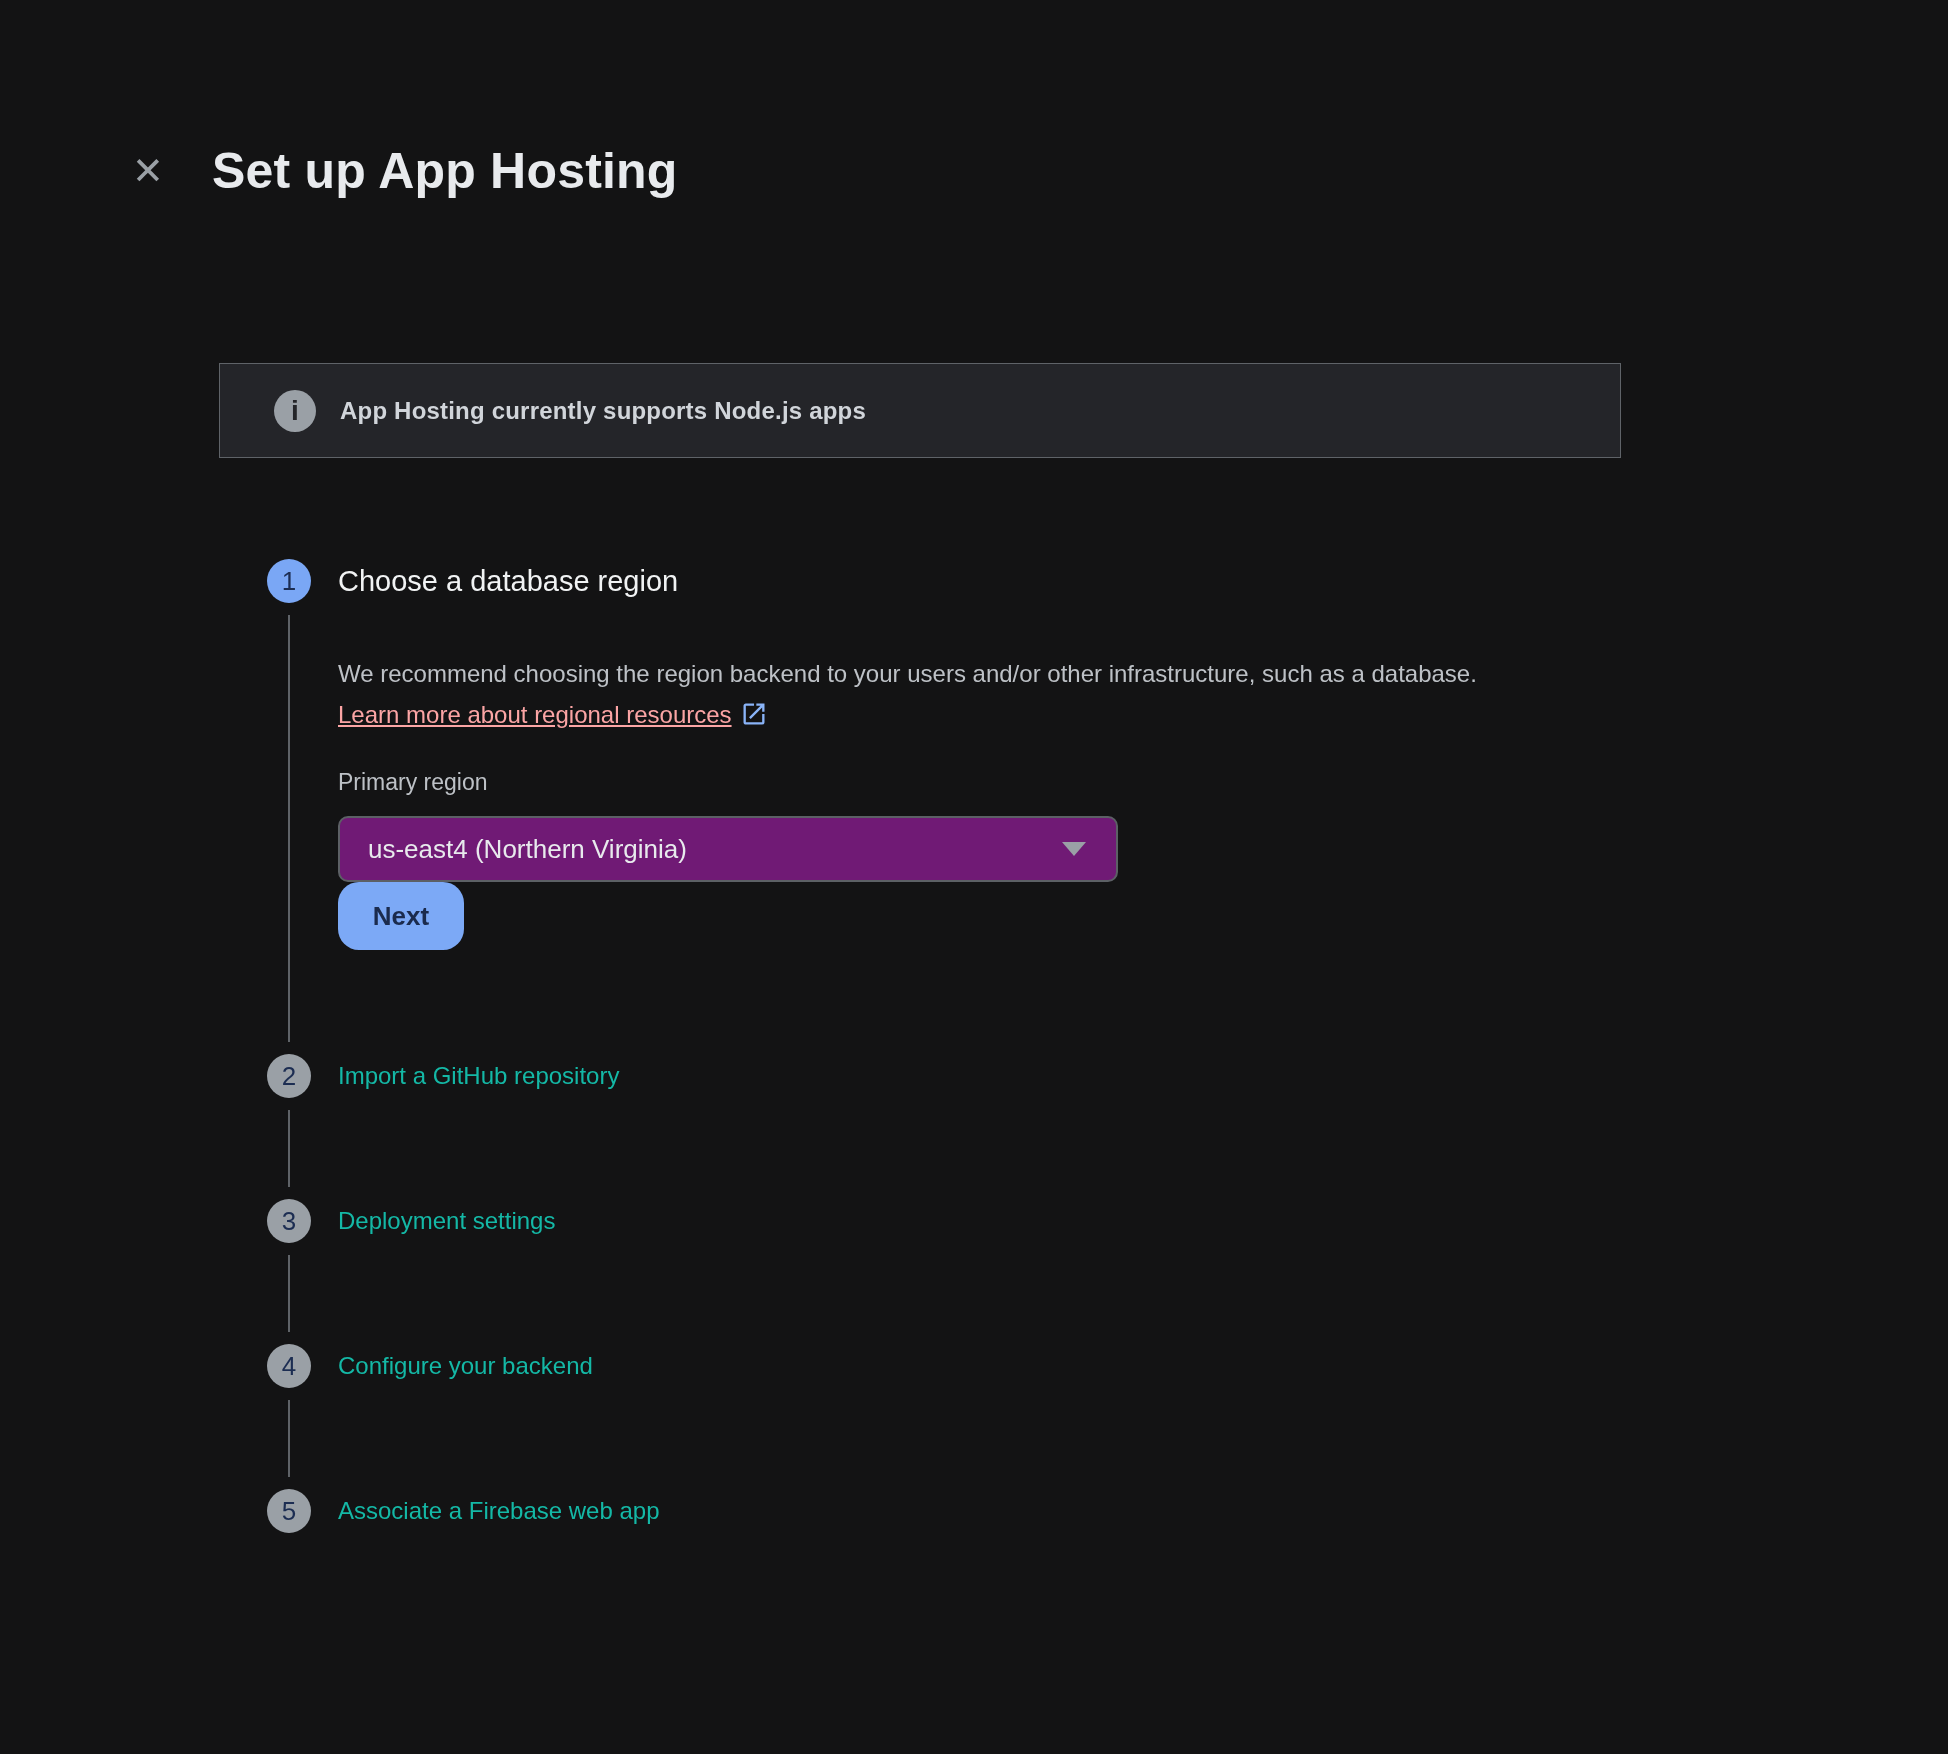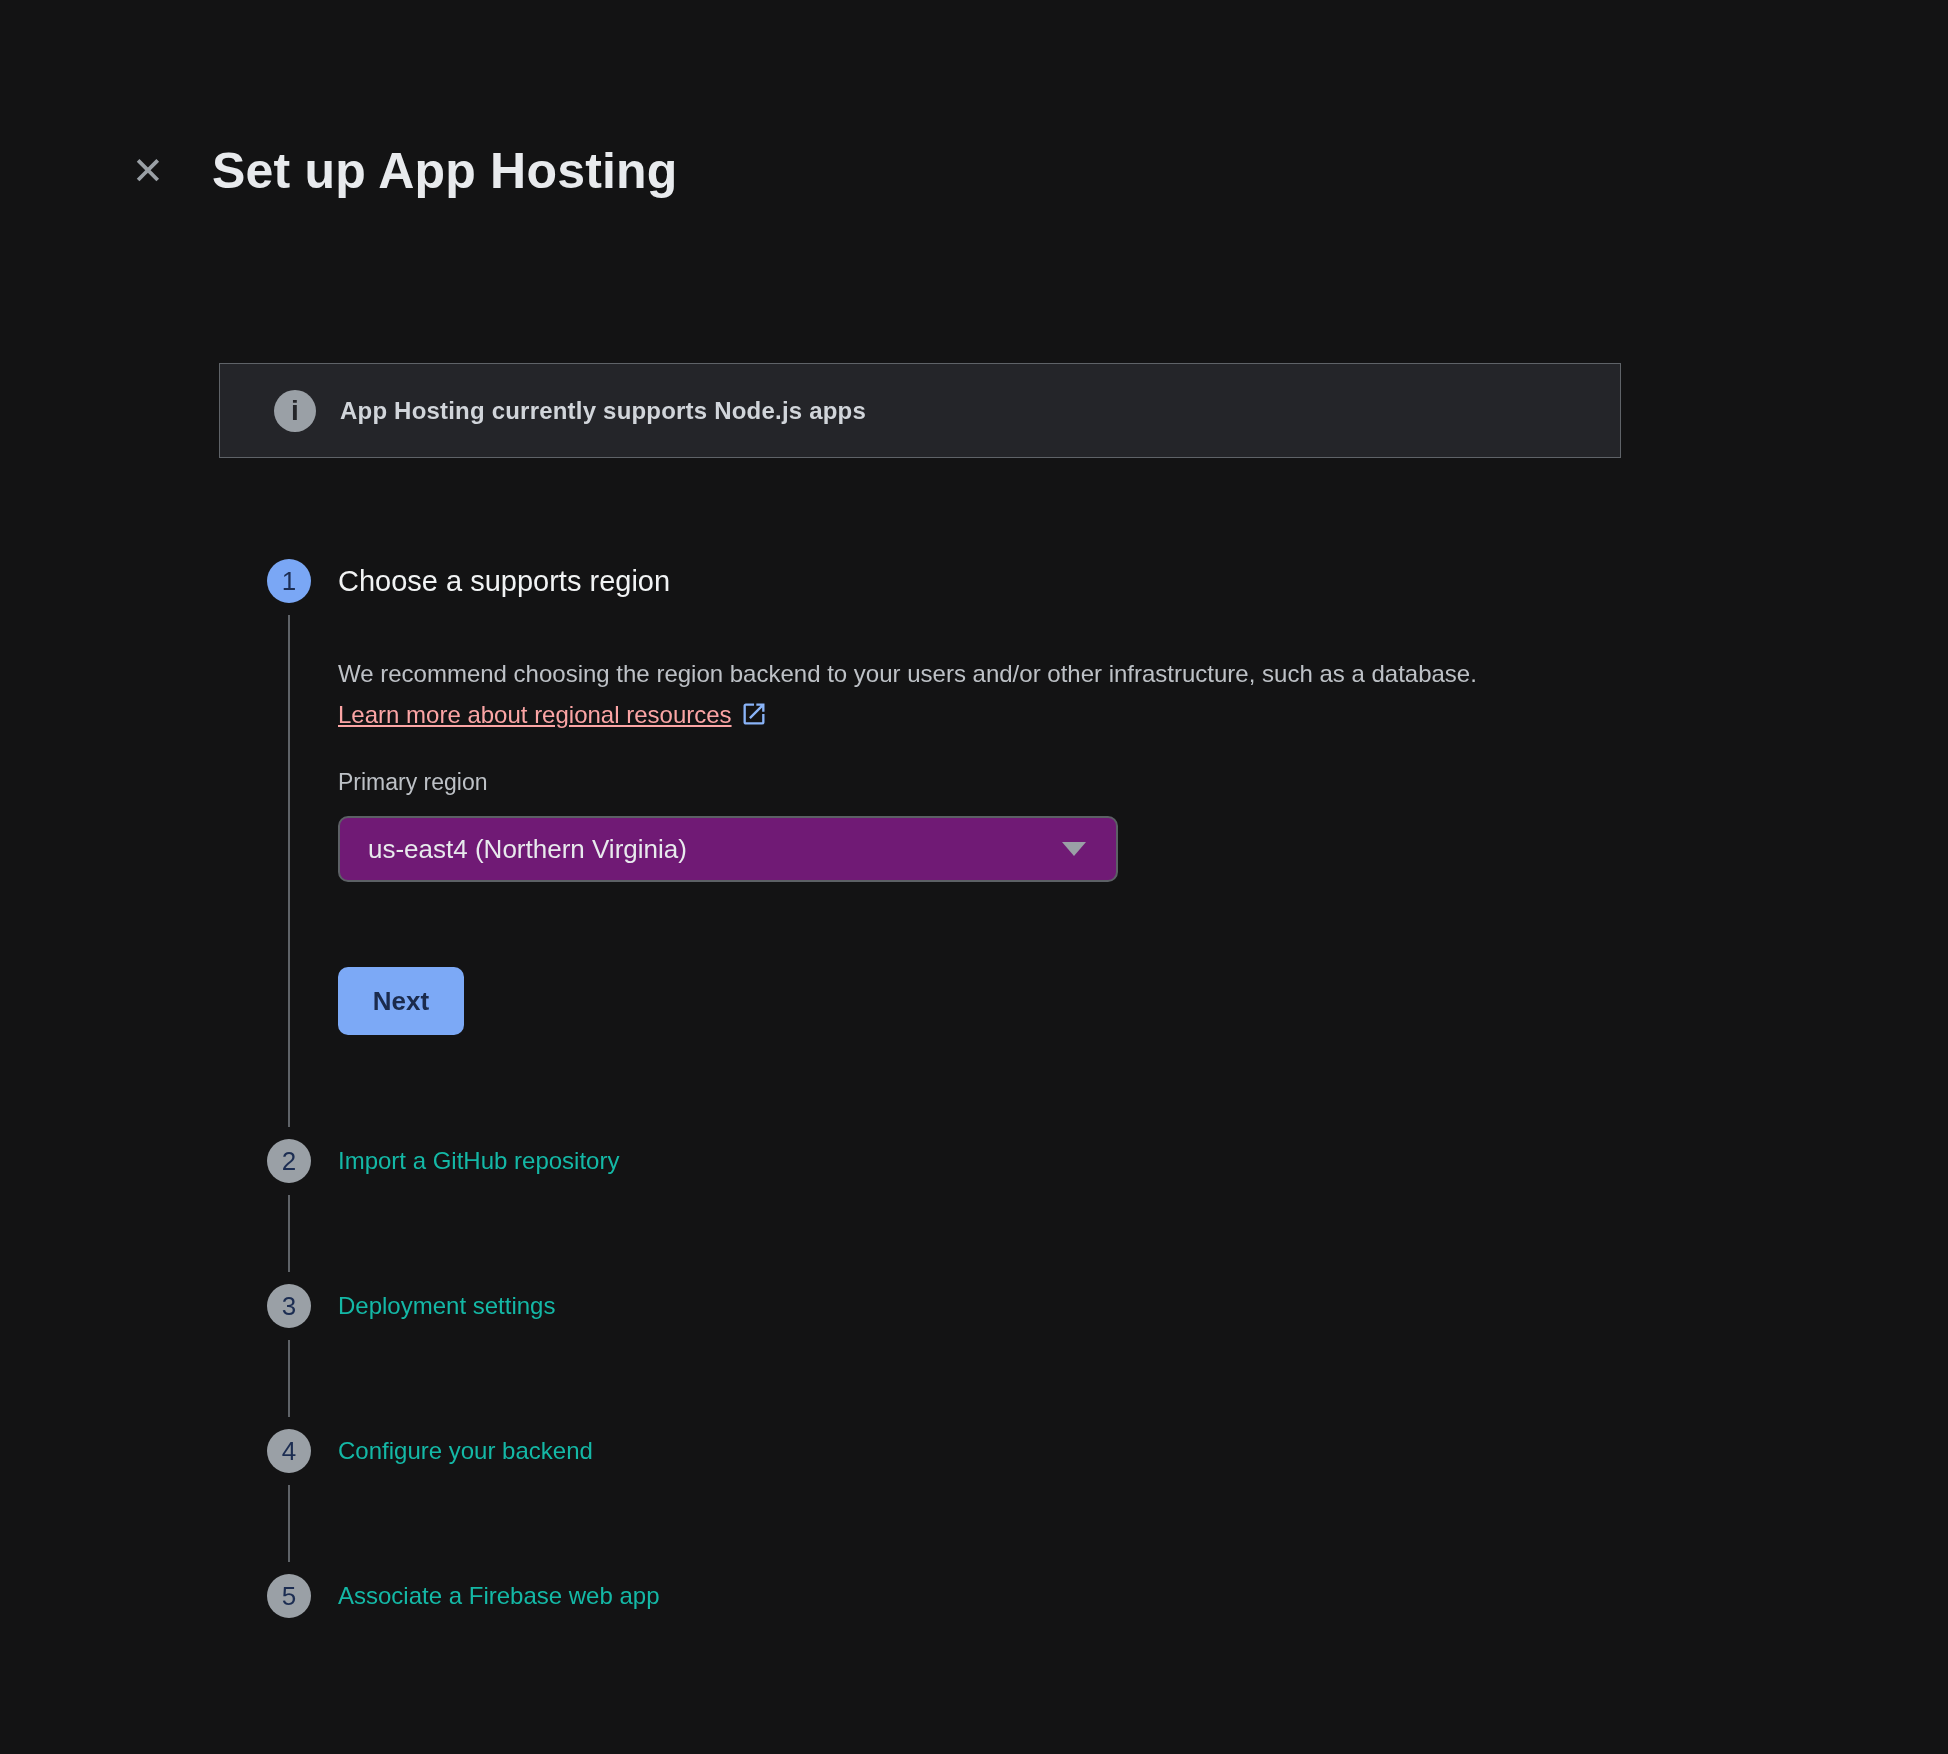--- a/index.html
+++ b/index.html
@@ -117,24 +117,23 @@
   .select-value{
     font-size:26px;color:#e8eaed;
   }
   .caret{
     width:0;height:0;
     border-left:12px solid transparent;
     border-right:12px solid transparent;
     border-top:14px solid #9aa0a6;
   }
   .next-btn{
-    margin-top:85px;
     width:126px;height:68px;
     background:#7ca9f6;color:#1b2b4d;
-    border:none;border-radius:10px;
+    border:none;border-radius:21px;
     font-size:26px;font-weight:600;
     font-family:"Liberation Sans",sans-serif;
     cursor:pointer;
     display:block;
   }
 </style>
 </head>
 <body>
 
 <div class="titlebar">
@@ -148,21 +147,21 @@
 </div>
 
 <div class="stepper">
 
   <div class="step">
     <div class="rail">
       <div class="circle active">1</div>
       <div class="line"></div>
     </div>
     <div class="step-body pad-bottom">
-      <h2 class="step-heading">Choose a supports region</h2>
+      <h2 class="step-heading">Choose a database region</h2>
 
       <p class="desc"><span>We recommend choosing the region backend to your users and/or other infrastructure, such as a database. </span><span class="learn-link"><span>Learn more about regional resources</span><svg class="ext-icon" viewBox="0 0 24 24">
             <path fill="#8ab4f8" d="M19 19H5V5h7V3H5c-1.1 0-2 .9-2 2v14c0 1.1.9 2 2 2h14c1.1 0 2-.9 2-2v-7h-2v7zM14 3v2h3.59l-9.83 9.83 1.41 1.41L19 6.41V10h2V3h-7z"></path>
           </svg></span></p>
 
       <div class="field-label">Primary region</div>
 
       <div class="select">
         <span class="select-value">us-east4 (Northern Virginia)</span>
         <span class="caret"></span>

